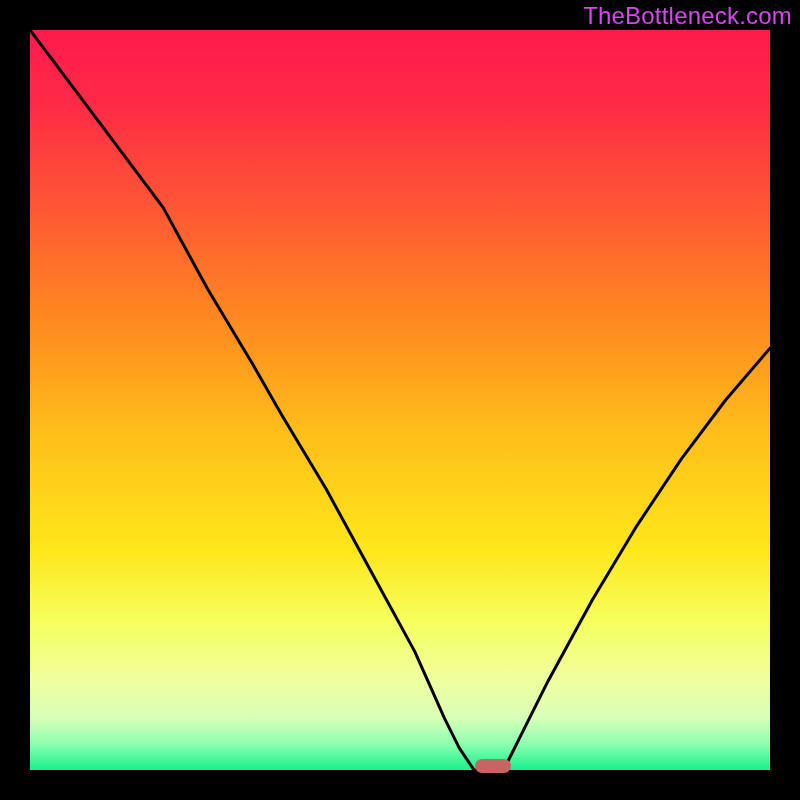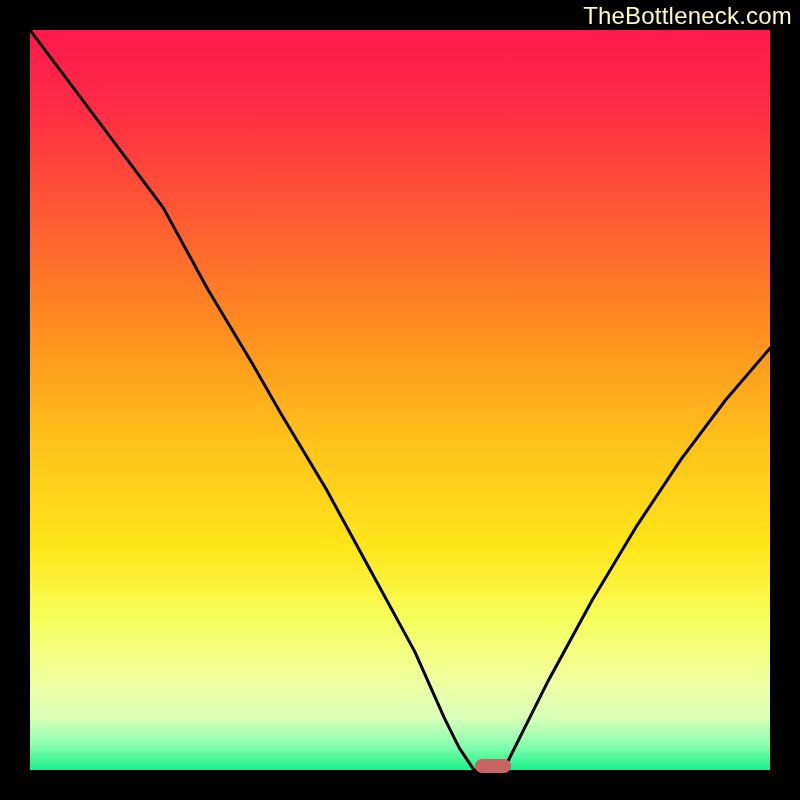--- a/index.html
+++ b/index.html
@@ -14,21 +14,21 @@
   .frame {
     position: relative;
     width: 800px;
     height: 800px;
     background: #000;
   }
   .watermark {
     position: absolute;
     top: 2px;
     right: 8px;
-    color: #fef9c3;
+    color: #d946ef;
     font-size: 24px;
     font-weight: 400;
     letter-spacing: 0.2px;
     user-select: none;
   }
   .plot {
     position: absolute;
     left: 30px;
     top: 30px;
     width: 740px;

